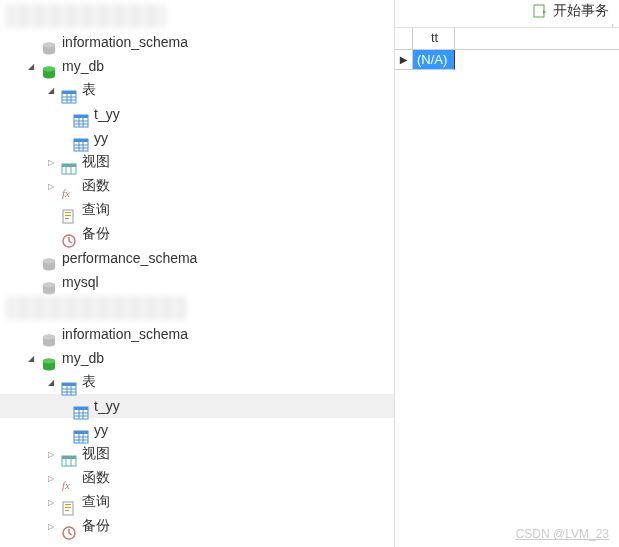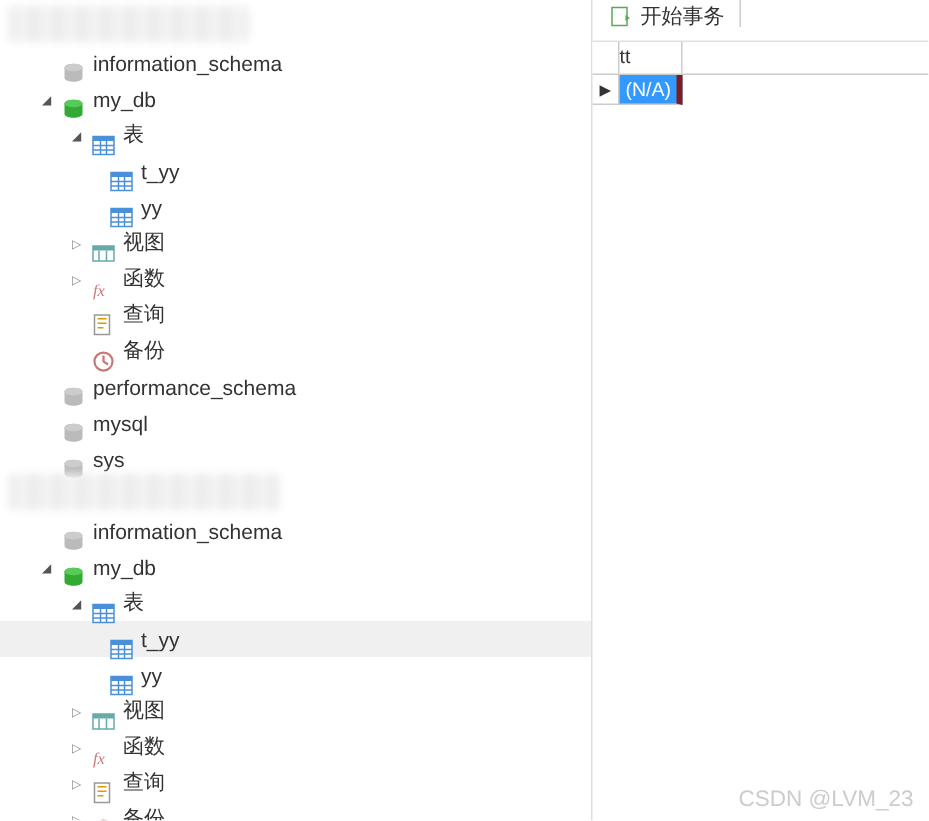--- a/index.html
+++ b/index.html
@@ -21,24 +21,25 @@
   border-right: 1px solid #ddd;
 }
 .data-panel {
   flex: 1;
   display: flex;
   flex-direction: column;
 }
 .toolbar {
   height: 28px;
   display: flex;
-  align-items: flex-start;
+  align-items: flex-end;
   border-bottom: 1px solid #e0e0e0;
   padding: 0 4px;
   gap: 2px;
+  flex-direction: column;
 }
 .toolbar-btn {
   display: flex;
   align-items: center;
   gap: 4px;
   padding: 2px 6px;
   cursor: pointer;
   white-space: nowrap;
 }
 .toolbar-sep {
@@ -53,41 +54,41 @@
   height: 22px;
   background: #fff;
 }
 .grid-corner {
   width: 18px;
   border-right: 1px solid #ccc;
 }
 .grid-col-header {
   width: 42px;
   border-right: 1px solid #ccc;
-  padding: 2px 0;
+  padding: 2px 18px;
   font-size: 13px;
 }
 .grid-row {
   display: flex;
   height: 20px;
   align-items: stretch;
 }
 .grid-row-header {
   width: 18px;
   border-right: 1px solid #ccc;
   border-bottom: 1px solid #ccc;
   display: flex;
   align-items: center;
   justify-content: center;
   font-size: 10px;
   color: #333;
 }
 .grid-cell {
   width: 42px;
-  border-right: 4px solid #7f1d1d;
+  border-right: 1px solid #7f1d1d;
   border-bottom: 1px solid #ccc;
   padding: 1px 4px;
   font-size: 13px;
   display: flex;
   align-items: center;
 }
 .grid-cell.selected {
   background: #3399ff;
   color: #fff;
 }
@@ -131,22 +132,23 @@
   height: 24px;
   background: repeating-linear-gradient(90deg, #e8e8e8 0px, #f5f5f5 8px, #ececec 16px);
   filter: blur(3px);
   margin: 2px 6px;
   border-radius: 2px;
 }
 .watermark {
   position: absolute;
   bottom: 6px;
   right: 10px;
-  font-size: 15px;
+  font-size: 12px;
   color: #ccc;
+  text-decoration: underline;
 }
 svg { display: block; }
 </style>
 </head>
 <body>
 
 <div class="container">
   <div class="tree-panel">
     <div class="tree">
 
@@ -285,31 +287,20 @@
         <span class="icon">
           <svg width="16" height="16" viewBox="0 0 16 16">
               <ellipse cx="8" cy="4" rx="6" ry="2.5" fill="#bbb"></ellipse>
               <path d="M2 4v7c0 1.4 2.7 2.5 6 2.5s6-1.1 6-2.5V4" fill="#bbb"></path>
               <ellipse cx="8" cy="4" rx="6" ry="2.5" fill="#ccc"></ellipse>
             </svg>
         </span>
         <span class="label">mysql</span>
       </div>
 
-      <div class="tree-item indent-1" style="margin-bottom:-4px;">
-        <span class="expander"></span>
-        <span class="icon">
-          <svg width="16" height="16" viewBox="0 0 16 16">
-              <ellipse cx="8" cy="4" rx="6" ry="2.5" fill="#bbb"></ellipse>
-              <path d="M2 4v7c0 1.4 2.7 2.5 6 2.5s6-1.1 6-2.5V4" fill="#bbb"></path>
-              <ellipse cx="8" cy="4" rx="6" ry="2.5" fill="#ccc"></ellipse>
-            </svg>
-        </span>
-        <span class="label">sys</span>
-      </div>
 
       <div class="blur-item indent-0" style="width:180px;"></div>
 
       <div class="tree-item indent-1">
         <span class="expander"></span>
         <span class="icon">
           <svg width="16" height="16" viewBox="0 0 16 16">
               <ellipse cx="8" cy="4" rx="6" ry="2.5" fill="#bbb"></ellipse>
               <path d="M2 4v7c0 1.4 2.7 2.5 6 2.5s6-1.1 6-2.5V4" fill="#bbb"></path>
               <ellipse cx="8" cy="4" rx="6" ry="2.5" fill="#ccc"></ellipse>

